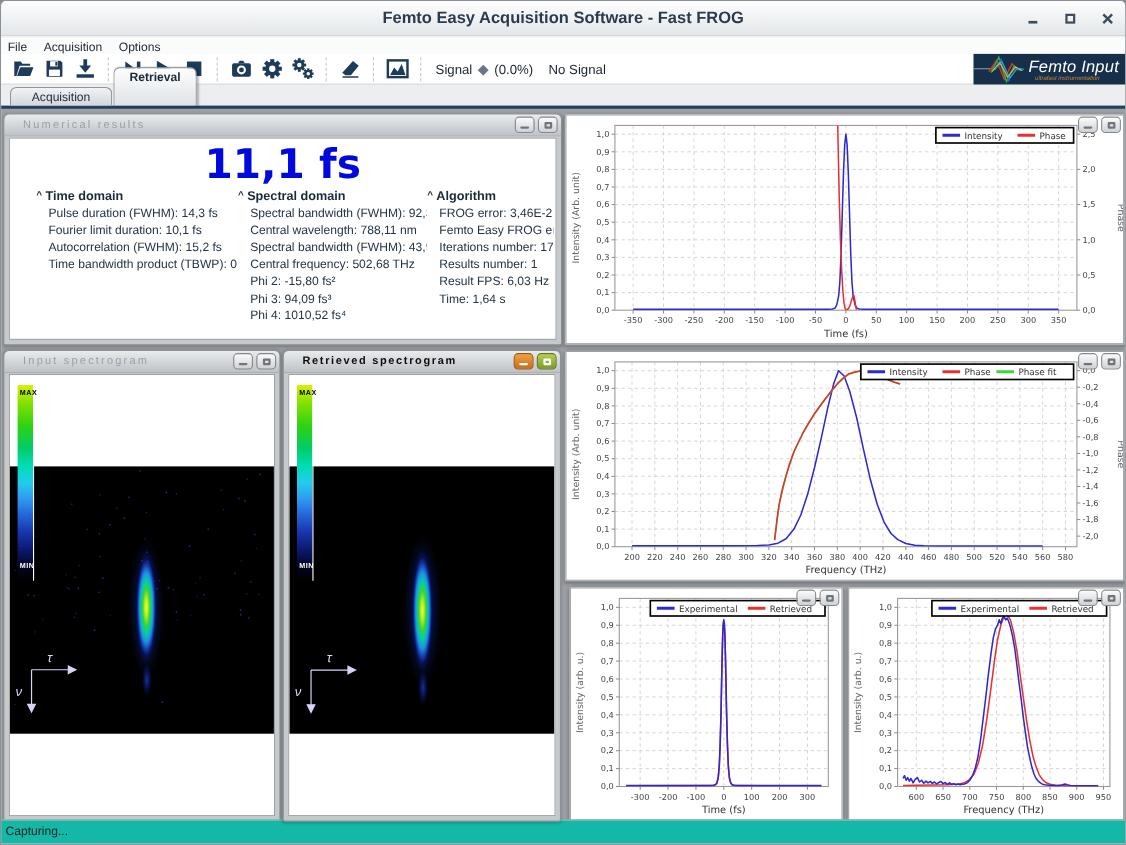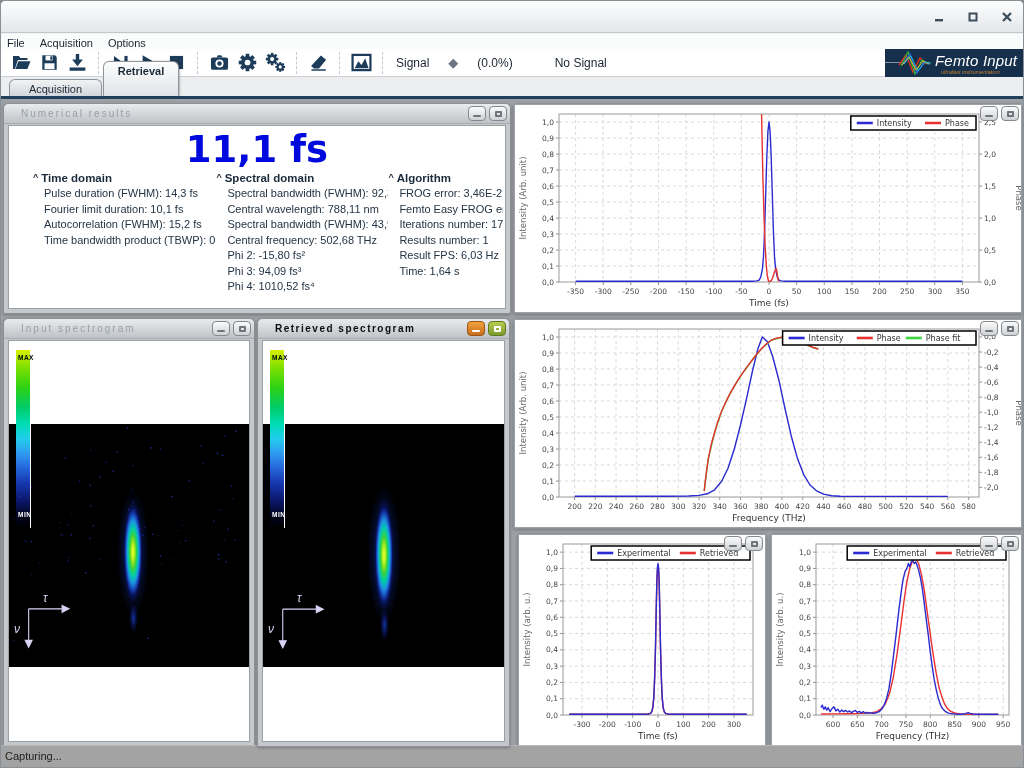--- a/index.html
+++ b/index.html
@@ -14,21 +14,21 @@
 
   
   .menubar { position:absolute; top:33px; left:0; right:0; height:15px; background:#fafbfb; display:flex; align-items:flex-end; padding-left:6px; gap:15px; }
   .menu-item { font-size:11px; color:#1c2430; }
 
   
   .toolbar { position:absolute; top:48px; left:0; right:0; height:28px; background:#fff; border-bottom:1px solid #cdd1d5; display:flex; align-items:center; padding-left:6px; }
   .tb-buttons { display:flex; align-items:center; height:100%; }
   .tbtn { width:26px; height:24px; display:flex; align-items:center; justify-content:center; margin:0 1px; }
   .tsep { width:1px; height:22px; border-left:1px dashed #c5c9cd; margin:0 7px; }
-  .signal { display:flex; align-items:flex-start; gap:19px; font-size:12px; color:#1a2430; margin-left:6px; white-space:nowrap; }
+  .signal { display:flex; align-items:flex-start; gap:5px; font-size:12px; color:#1a2430; margin-left:6px; white-space:nowrap; }
   .sig-diamond { color:#6b7584; font-size:13px; line-height:1; }
   .logo { position:absolute; right:0; top:0; width:138px; height:28px; background:#16304c; overflow:hidden; }
   .logo-line { position:absolute; left:0; top:13px; width:18px; height:1px; background:#8595a5; }
   .logo-text { position:absolute; left:50px; top:3px; color:#fff; font-size:15px; font-style:italic; letter-spacing:0.2px; }
   .logo-tag { position:absolute; left:56px; top:20px; color:#c9812e; font-size:5.5px; font-style:italic; }
 
   
   .tabbar { position:absolute; top:76px; left:0; right:0; height:22px; background:#eceef0; }
   .tabline { position:absolute; bottom:0; left:0; right:0; height:3px; background:#21405c; }
   .tab { position:absolute; bottom:3px; font-size:11px; color:#1c2a38; text-align:center; border:1px solid #8f959c; border-bottom:none; border-radius:6px 6px 0 0; background:linear-gradient(#f1f3f5,#d3d7db); padding-top:3px; height:17px; }
@@ -85,28 +85,29 @@
   .colorbar { position:absolute; left:7px; top:9px; width:15px; height:178px;
     background:linear-gradient(#d9f000 0%, #7de000 10%, #2ed214 21%, #00cc66 32%, #00ddb8 42%, #22ccee 50%, #2f9bf0 58%, #2468dc 66%, #1736ae 75%, #0a1668 85%, #03051f 93%, #000 100%);
     border-right:1px solid #fff; }
   .cb-max { position:absolute; left:9px; top:13px; font-size:6.5px; font-weight:bold; color:#000; letter-spacing:0.5px; }
   .cb-min { position:absolute; left:9px; top:170px; font-size:6.5px; font-weight:bold; color:#fff; letter-spacing:0.5px; }
   .spec-axes { position:absolute; inset:0; width:100%; height:100%; }
   .ax-t { position:absolute; left:34px; top:250px; color:#d8d4f6; font-size:12px; font-style:italic; }
   .ax-v { position:absolute; left:5px; top:281px; color:#d8d4f6; font-size:12px; font-style:italic; }
 
   
-  .statusbar { position:absolute; bottom:0; left:0; right:0; height:22px; background:#a3a3a3; border-top:1px solid #b3b7bb; font-size:11px; color:#222; padding:4px 0 0 4px; }
+  .statusbar { position:absolute; bottom:0; left:0; right:0; height:22px; background:#14b8a6; border-top:1px solid #b3b7bb; font-size:11px; color:#222; padding:4px 0 0 4px; }
 </style>
 </head>
 <body>
 
 <div class="window">
 
   <div class="titlebar">
+    <div class="title">Femto Easy Acquisition Software - Fast FROG</div>
     <div class="win-controls">
       <span class="wc">
           <svg width="12" height="12">
             <rect x="2" y="8" width="8" height="2.4" fill="#3c4c5a"></rect>
           </svg>
         </span>
       <span class="wc">
           <svg width="12" height="12">
             <rect x="2.5" y="2.5" width="7" height="7" fill="none" stroke="#3c4c5a" stroke-width="2"></rect>
           </svg>

